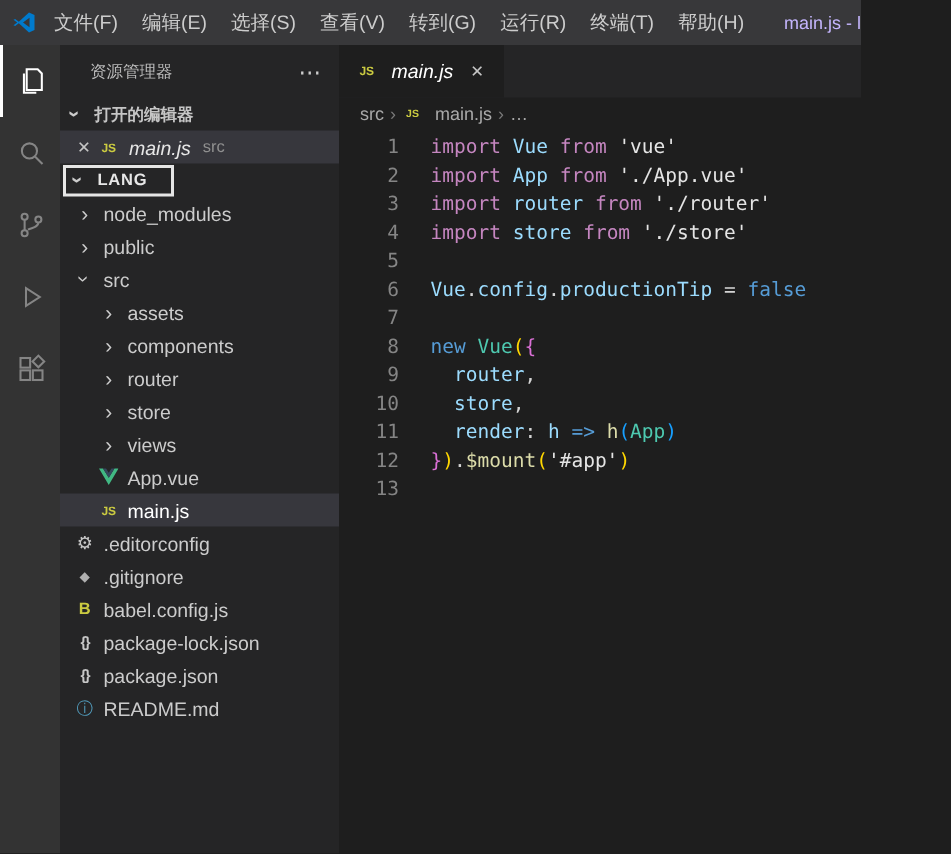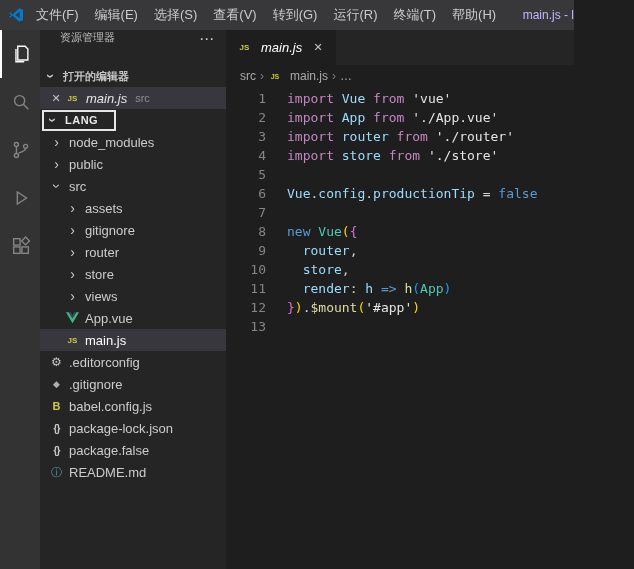--- a/index.html
+++ b/index.html
@@ -17,21 +17,21 @@
   .main { flex:1; display:flex; min-height:0; }
 
   
   .activitybar { width:40px; flex:none; background:#333333; display:flex; flex-direction:column; }
   .ab-item { height:48px; display:flex; align-items:center; justify-content:center; color:#858585; border-left:2px solid transparent; cursor:pointer; }
   .ab-item.active { color:#ffffff; border-left-color:#ffffff; }
   .ab-item svg { stroke:currentColor; fill:none; stroke-width:1.5; }
 
   
   .sidebar { width:186px; flex:none; background:#252526; display:flex; flex-direction:column; overflow:hidden; }
-  .sb-header { flex:0 0 35px; display:flex; align-items:flex-start; padding:0 12px 0 20px; font-size:11px; color:#bbbbbb;gap:28px; }
+  .sb-header { flex:0 0 35px; display:flex; align-items:center; padding:0 12px 0 20px; font-size:11px; color:#bbbbbb;gap:28px; }
   .more { margin-left:auto; font-size:15px; color:#cccccc; cursor:pointer; }
   .section-header { flex:0 0 22px; display:flex; align-items:center; font-size:11px; font-weight:bold; color:#c5c5c5; padding-left:2px; cursor:pointer; }
   .open-editor-row { flex:0 0 22px; display:flex; align-items:center; background:#37373d; font-size:13px; color:#e7e7e7; padding-left:8px; cursor:pointer; }
   .close-x { width:16px; font-size:11px; color:#c5c5c5; text-align:center; flex:none; cursor:pointer; }
   .oe-name { font-style:italic; margin-left:1px; }
   .oe-detail { color:#8f8f8f; font-size:11px; margin-left:8px; }
   .workspace-row { flex:0 0 22px; display:flex; align-items:center; font-size:11px; font-weight:700; color:#e7e7e7; padding-left:2px; cursor:pointer; }
   .red-box { display:inline-flex; align-items:center; border:2px solid #e5e5e5; height:21px; padding-right:16px; }
   .ws-label { letter-spacing:.5px; }
   .tree { flex:1; overflow:hidden; }
@@ -166,21 +166,21 @@
           <div class="tree-row" style="padding-left: 8px;">
             <span class="fi chev open">›</span>
             <span class="tree-label">src</span>
           </div>
           <div class="tree-row" style="padding-left: 24px;">
             <span class="fi chev">›</span>
             <span class="tree-label">assets</span>
           </div>
           <div class="tree-row" style="padding-left: 24px;">
             <span class="fi chev">›</span>
-            <span class="tree-label">gitignore</span>
+            <span class="tree-label">components</span>
           </div>
           <div class="tree-row" style="padding-left: 24px;">
             <span class="fi chev">›</span>
             <span class="tree-label">router</span>
           </div>
           <div class="tree-row" style="padding-left: 24px;">
             <span class="fi chev">›</span>
             <span class="tree-label">store</span>
           </div>
           <div class="tree-row" style="padding-left: 24px;">
@@ -211,21 +211,21 @@
           <div class="tree-row" style="padding-left: 8px;">
             <span class="fi babel">B</span>
             <span class="tree-label">babel.config.js</span>
           </div>
           <div class="tree-row" style="padding-left: 8px;">
             <span class="fi braces">{}</span>
             <span class="tree-label">package-lock.json</span>
           </div>
           <div class="tree-row" style="padding-left: 8px;">
             <span class="fi braces">{}</span>
-            <span class="tree-label">package.false</span>
+            <span class="tree-label">package.json</span>
           </div>
           <div class="tree-row" style="padding-left: 8px;">
             <span class="fi info">ⓘ</span>
             <span class="tree-label">README.md</span>
           </div>
         </div>
     </div>
 
     <div class="editor">
       <div class="tabbar">

